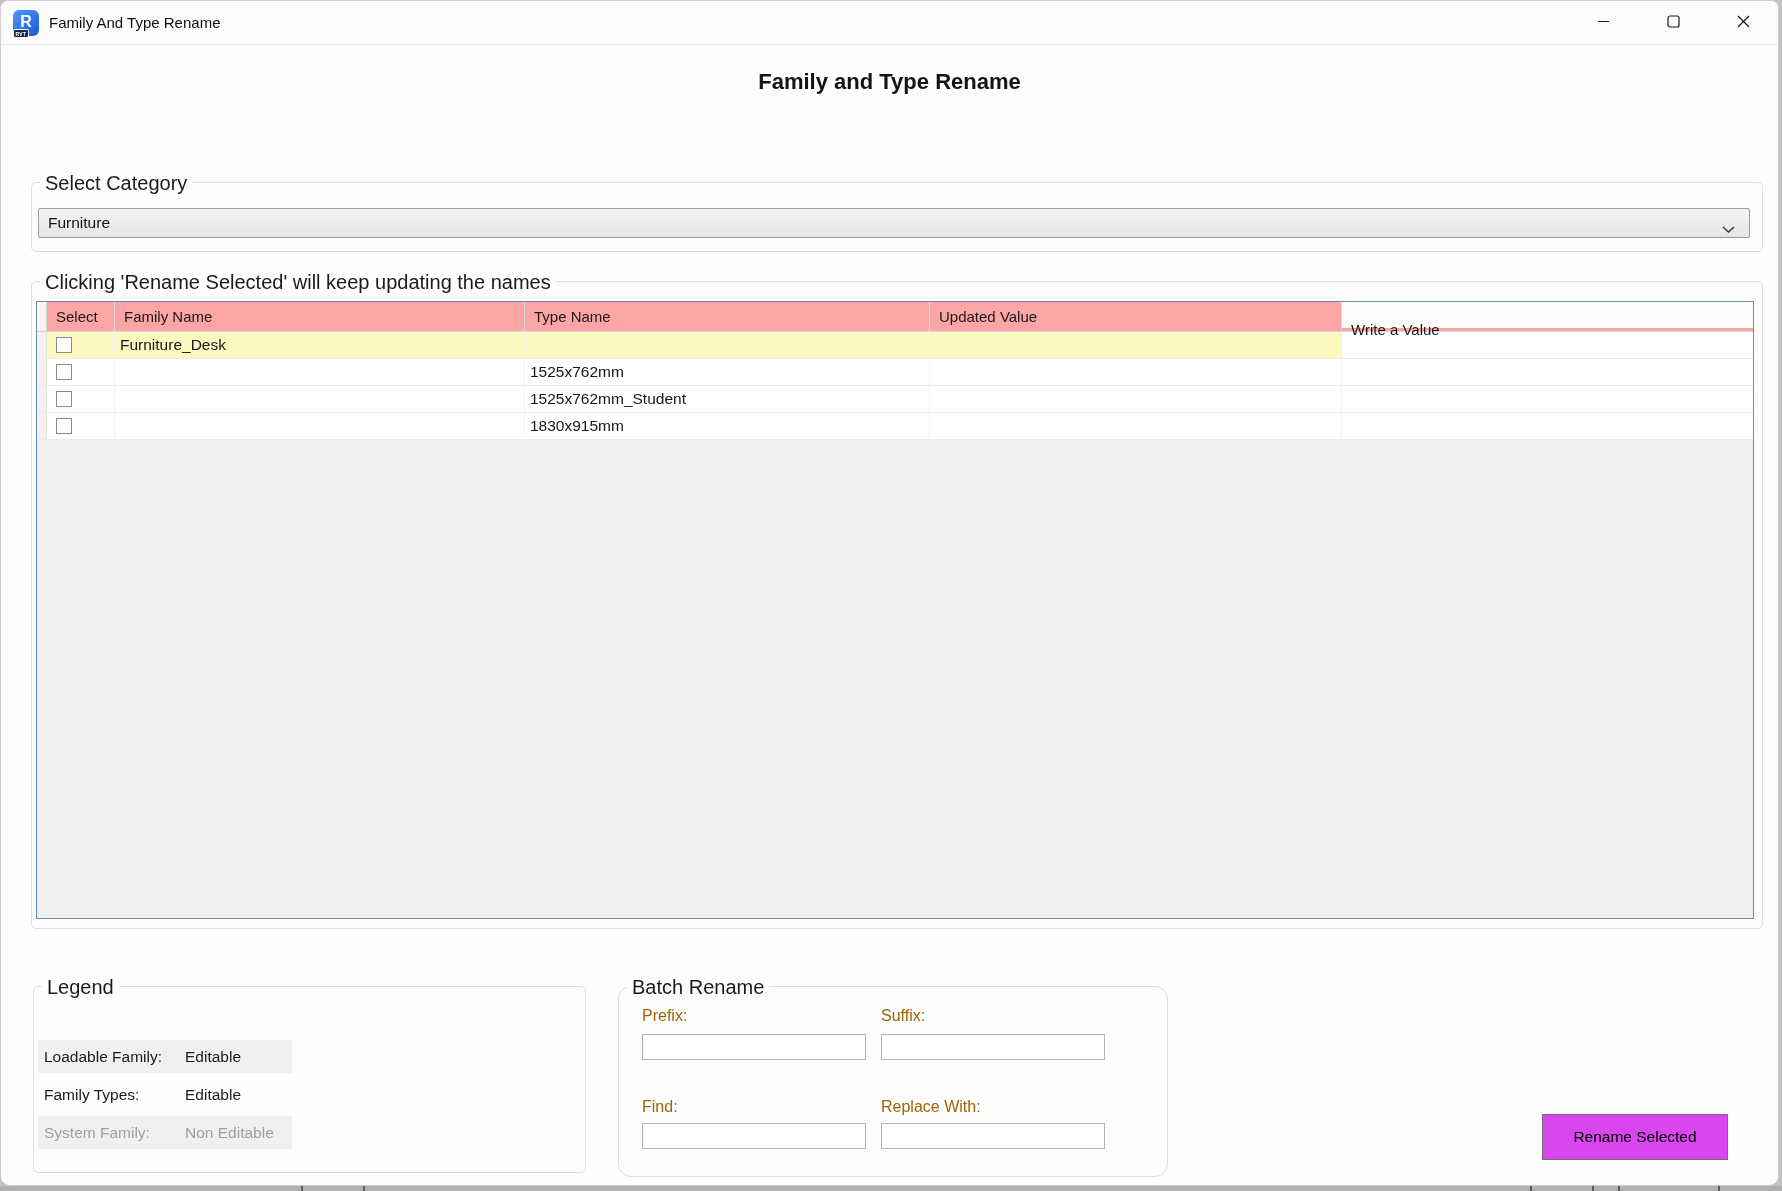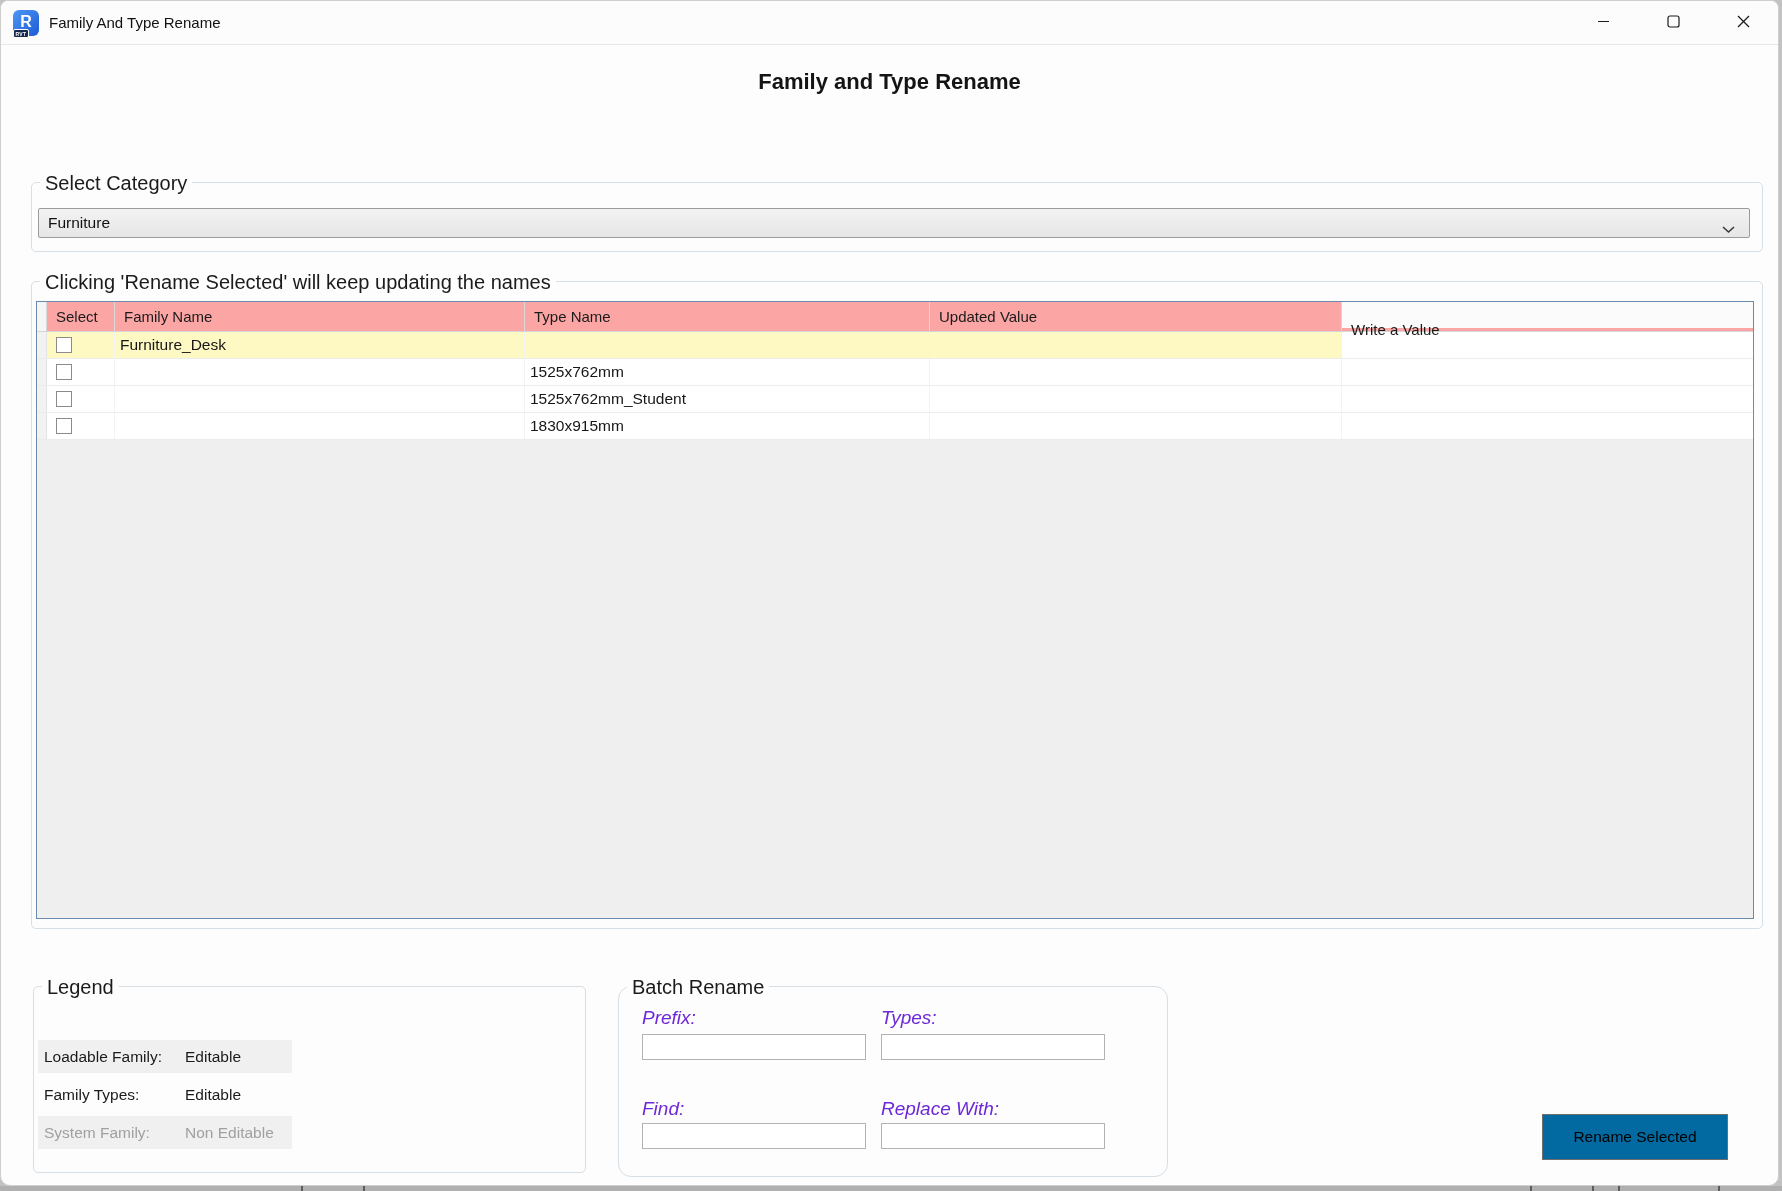--- a/index.html
+++ b/index.html
@@ -76,30 +76,30 @@
   .dg-empty { height:479px; background:#efefef; }
   
   .legend-row { position:absolute; left:4px; width:254px; height:33px;
     display:flex; align-items:center; font-size:15.5px; }
   .legend-row.shaded { background:#f0f0f0; }
   .legend-row.muted { color:#a0a0a0; }
   .legend-label { padding-left:6px; }
   .legend-value { position:absolute; left:147px; }
   .lr-0 { top:53px; } .lr-1 { top:91px; } .lr-2 { top:129px; }
   
-  .bf-label { position:absolute; font-size:19px; color:#6d28d9;font-style:italic; }
+  .bf-label { position:absolute; font-size:16px; color:#a16207; }
   .bf-input { position:absolute; width:224px; height:26px; border:1px solid #b2b2b2;
     background:#fff; font-family:"Liberation Sans",sans-serif; font-size:14px; padding:0 5px; }
   .bf-label.f0 { left:23px;  top:20px; }  .bf-input.f0 { left:23px;  top:47px; }
   .bf-label.f1 { left:262px; top:20px; }  .bf-input.f1 { left:262px; top:47px; }
   .bf-label.f2 { left:23px;  top:111px; } .bf-input.f2 { left:23px;  top:136px; }
   .bf-label.f3 { left:262px; top:111px; } .bf-input.f3 { left:262px; top:136px; }
   
   .rename-btn { position:absolute; left:1541px; top:1113px; width:186px; height:46px;
-    background:#0369a1; border:1px solid #6e6e6e; font-family:"Liberation Sans",sans-serif;
+    background:#d946ef; border:1px solid #6e6e6e; font-family:"Liberation Sans",sans-serif;
     font-size:15.5px; color:#000; }
   
   .bottom-strip { position:absolute; left:0; top:1186px; width:1782px; height:5px;
     background:#b0b0b0; }
   .tick { position:absolute; top:0; width:2px; height:5px; background:#5c5c5c; }
 </style>
 </head>
 <body>
 
 <div class="window">
@@ -224,21 +224,21 @@
     <div class="legend-row shaded muted lr-2">
       <span class="legend-label">System Family:</span>
       <span class="legend-value">Non Editable</span>
     </div>
   </div>
 
   <div class="gb gb-batch">
     <span class="gb-label">Batch Rename</span>
     <span class="bf-label f0">Prefix:</span>
     <input class="bf-input f0" type="text" value="" style="">
-    <span class="bf-label f1">Types:</span>
+    <span class="bf-label f1">Suffix:</span>
     <input class="bf-input f1" type="text" value="" style="">
     <span class="bf-label f2">Find:</span>
     <input class="bf-input f2" type="text" value="" style="">
     <span class="bf-label f3">Replace With:</span>
     <input class="bf-input f3" type="text" value="" style="">
   </div>
 
   <button class="rename-btn">Rename Selected</button>
 
 </div>

